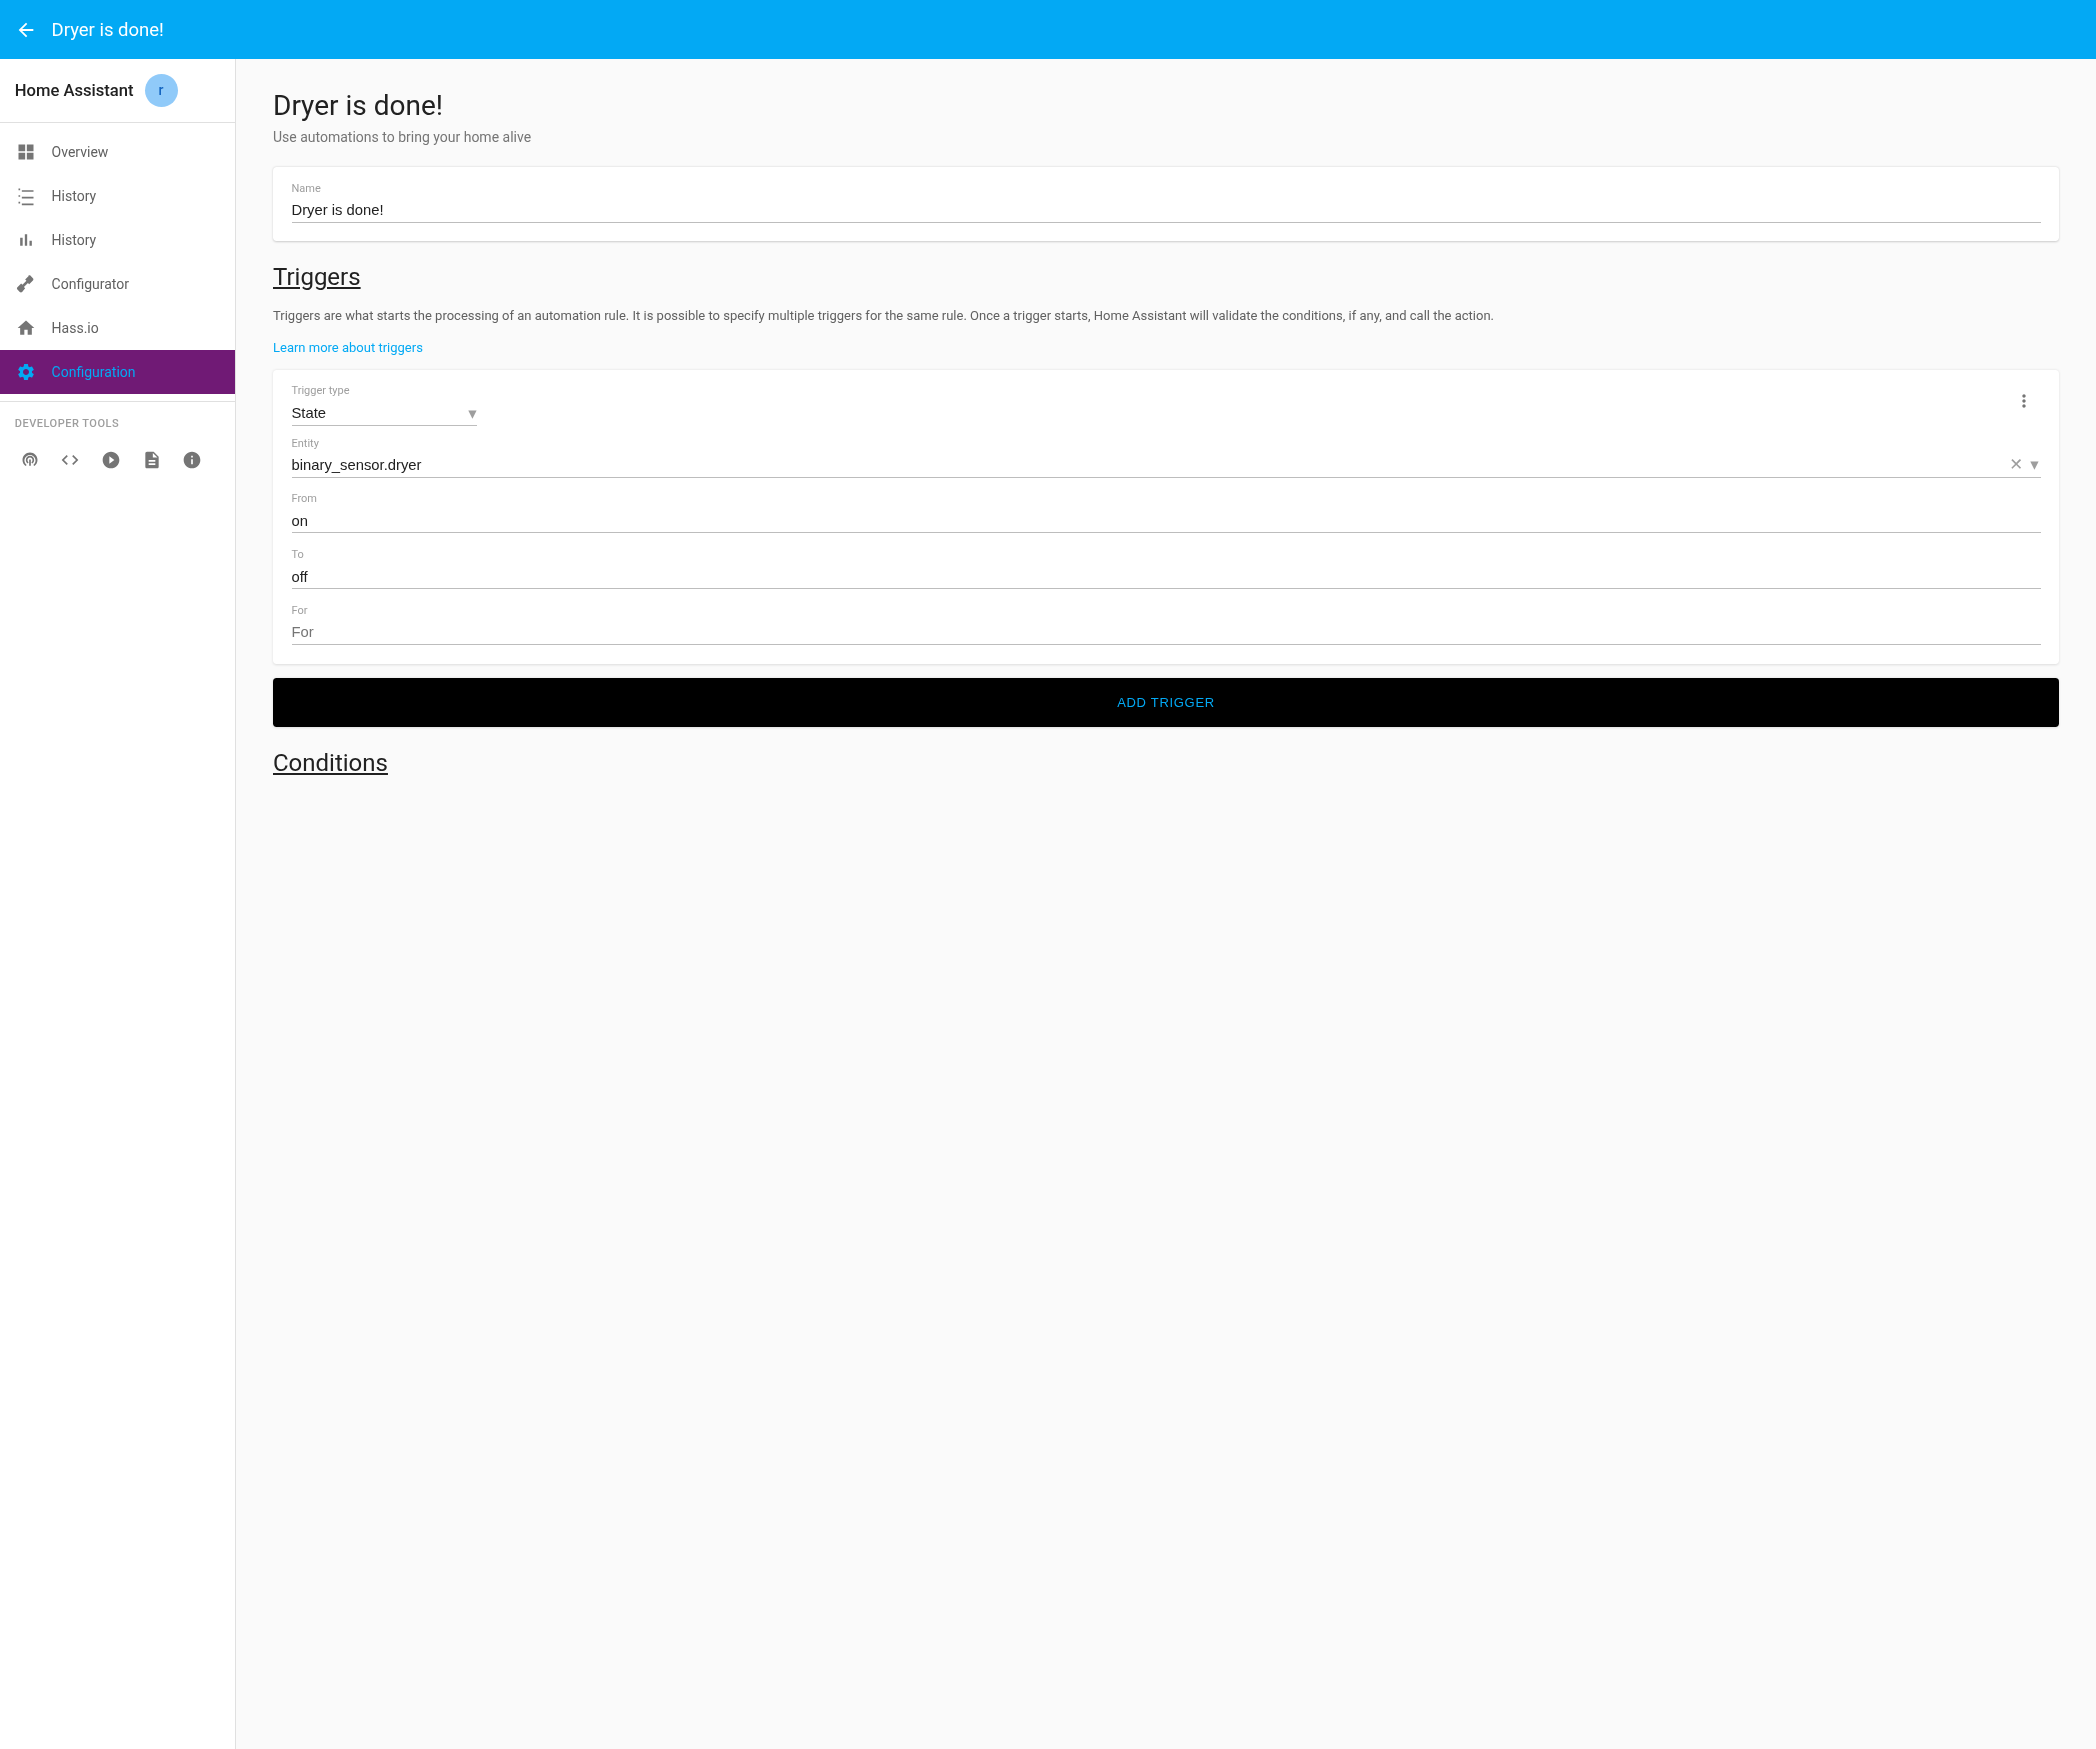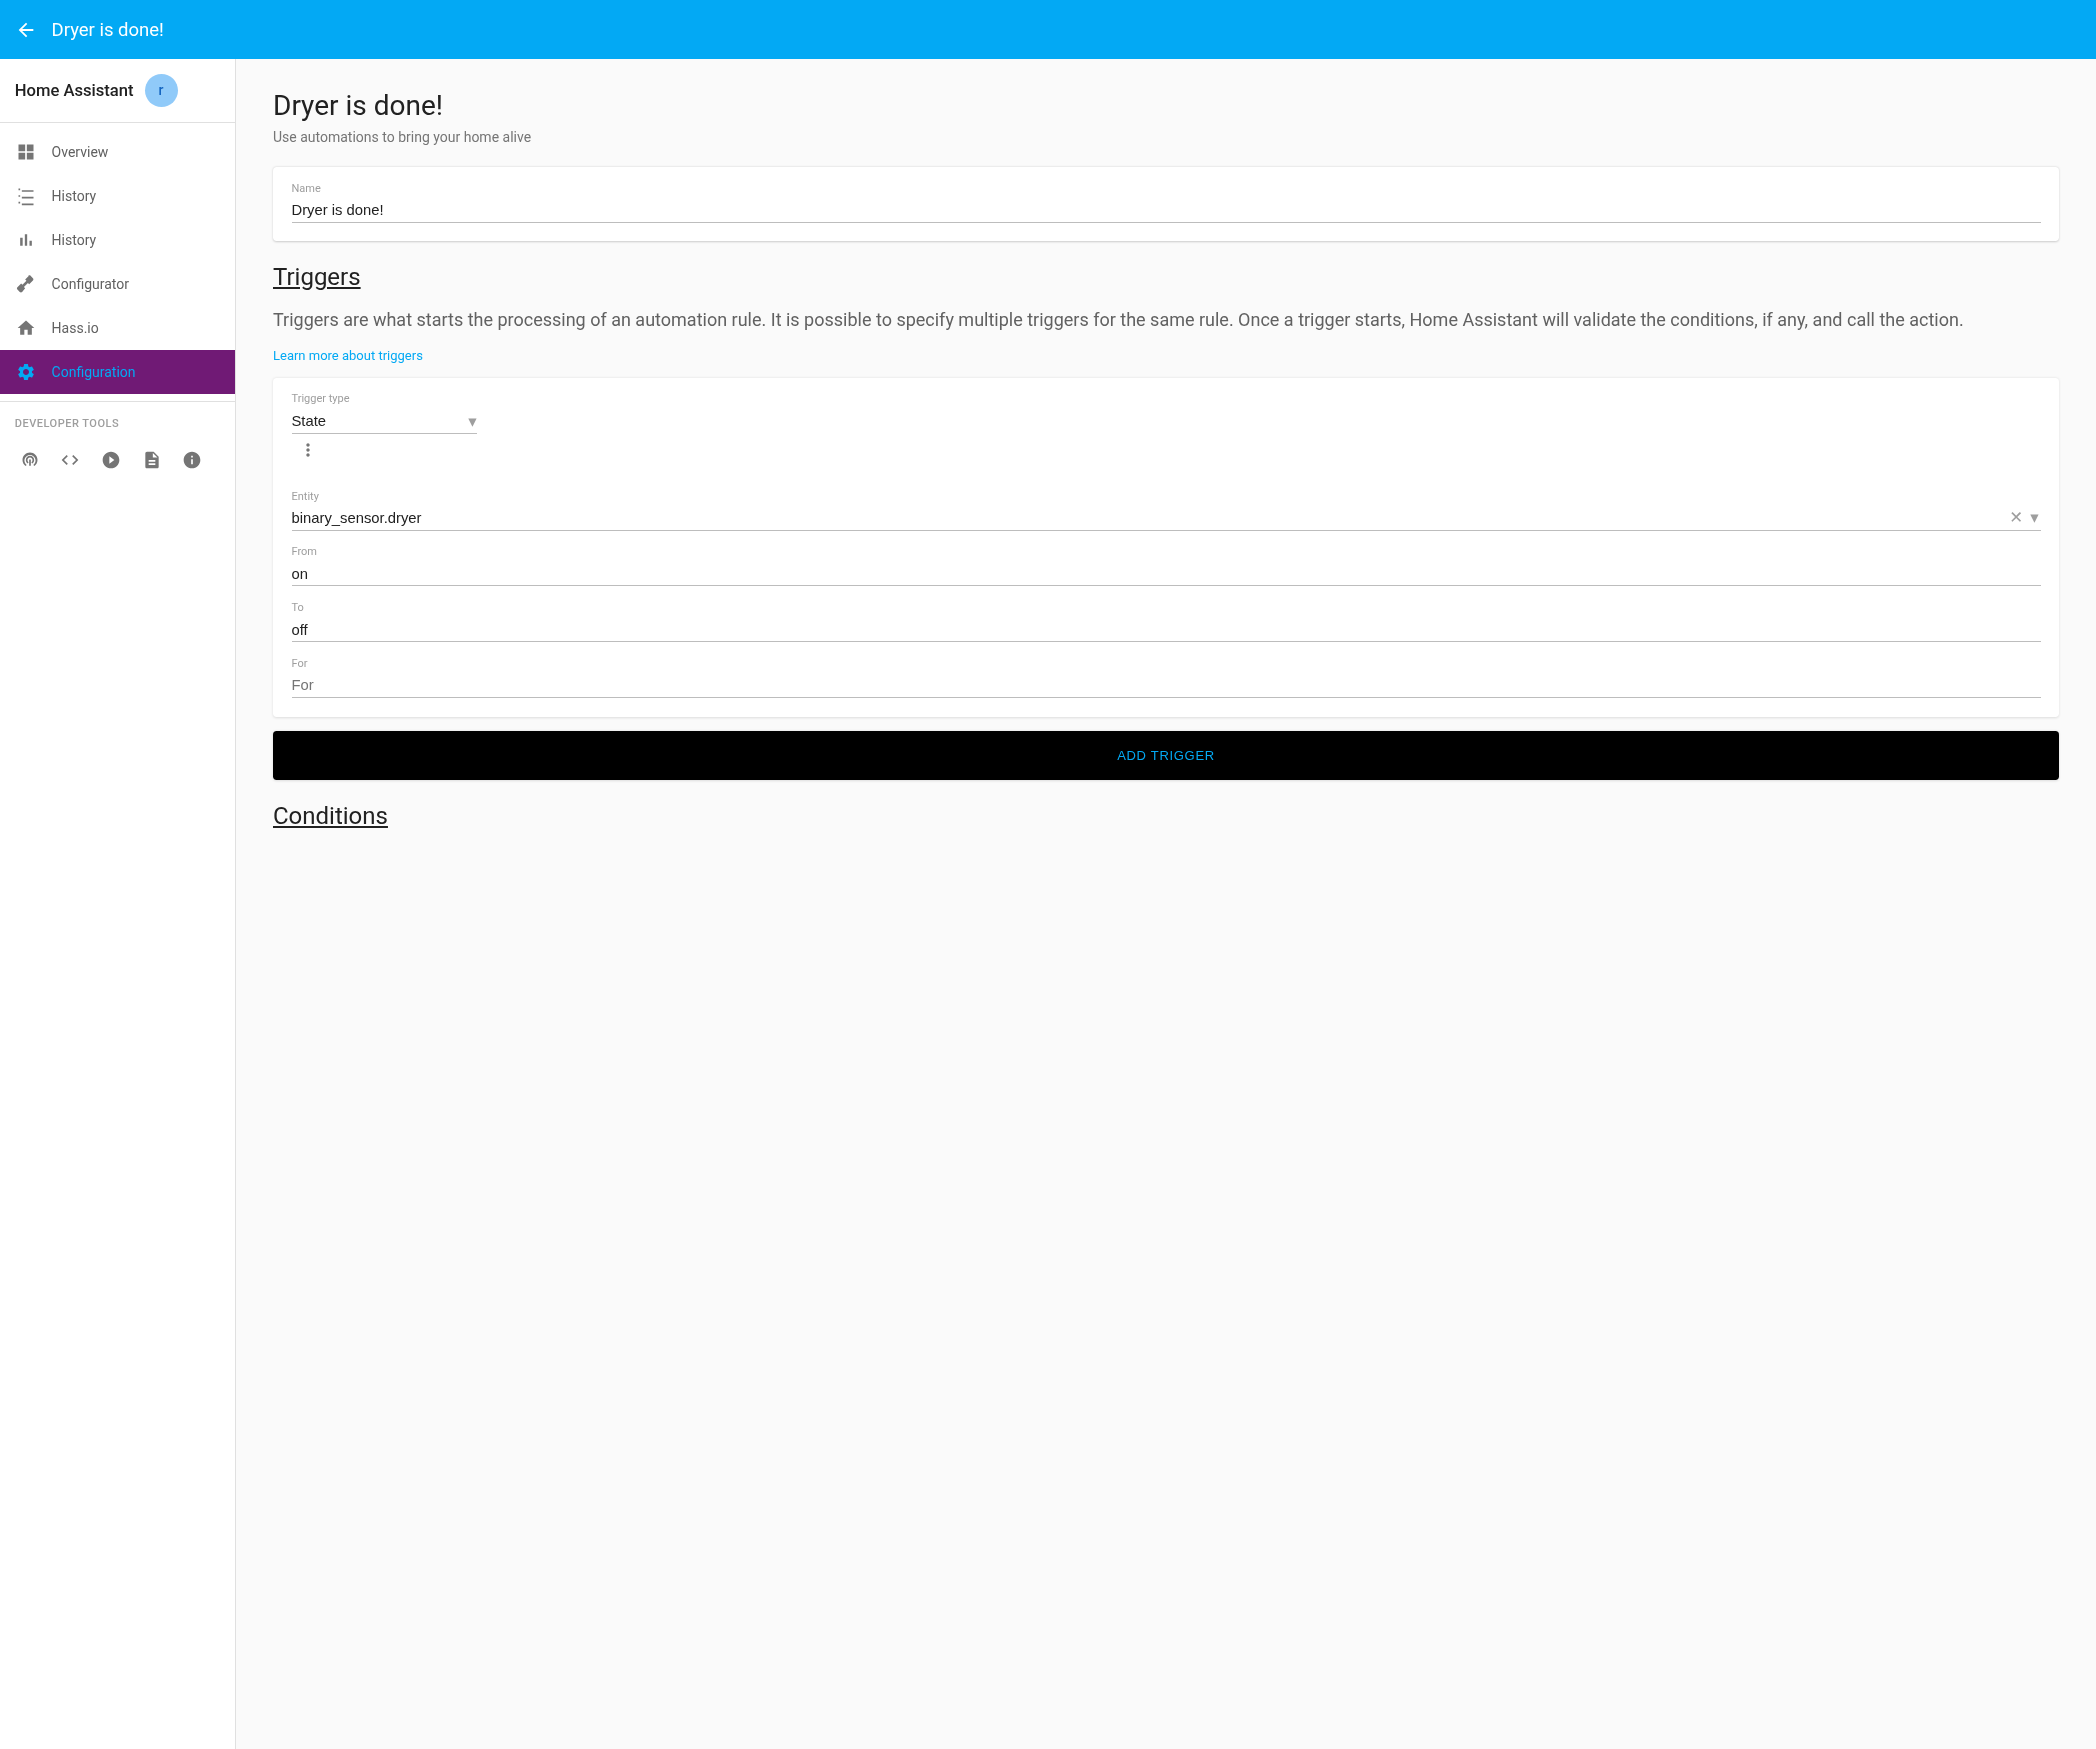--- a/index.html
+++ b/index.html
@@ -191,21 +191,21 @@
     
     .section-title {
       font-size: 24px;
       font-weight: 400;
       color: #212121;
       margin-bottom: 14.8px;
       margin-top: 22px;
       text-decoration: underline;
     }
     .section-desc {
-      font-size: 18px;
+      font-size: 13px;
       color: #616161;
       line-height: 1.6;
       margin-bottom: 11px;
     }
     .section-link {
       font-size: 13px;
       color: #03a9f4;
       text-decoration: none;
       cursor: pointer;
       margin-bottom: 14.8px;
@@ -218,22 +218,21 @@
       border-radius: 3.7px;
       box-shadow: 0 0.9px 2.8px rgba(0,0,0,0.12);
       padding: 14.8px 18.5px 18.5px;
       margin-bottom: 14.8px;
       position: relative;
     }
     .trigger-card-header {
       display: flex;
       align-items: flex-start;
       justify-content: space-between;
-      margin-bottom: 23px;
-      flex-direction: column;
+      margin-bottom: 11px;
     }
     .trigger-menu-btn {
       width: 33px;
       height: 33px;
       display: flex;
       align-items: center;
       justify-content: center;
       cursor: pointer;
       border-radius: 50%;
       color: #757575;

